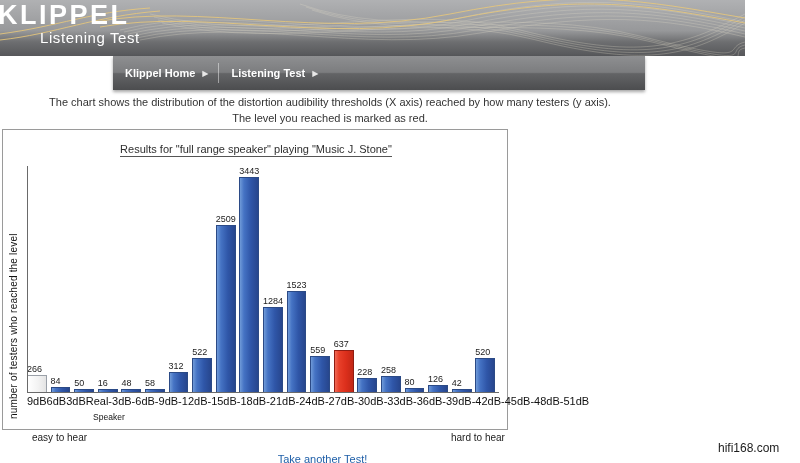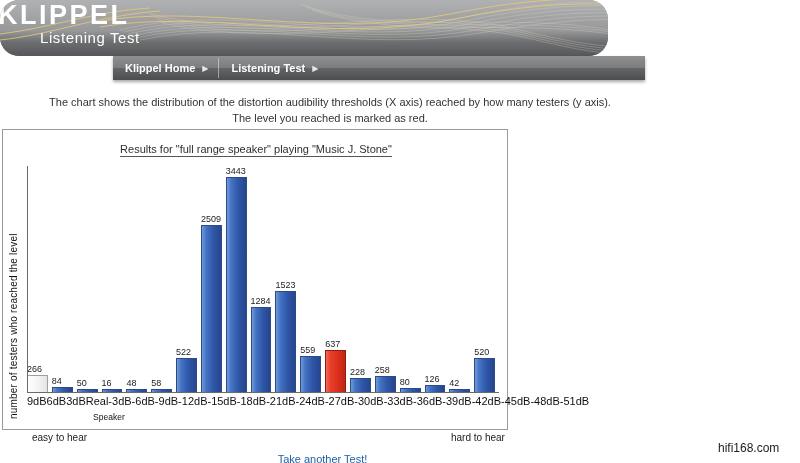--- a/index.html
+++ b/index.html
@@ -3,30 +3,30 @@
 <meta charset="utf-8">
 <style>
   html,body{margin:0;padding:0;}
   body{
     width:800px;height:463px;overflow:hidden;background:#ffffff;
     font-family:"Liberation Sans","DejaVu Sans",sans-serif;
     position:relative;
   }
 
   
-  #header{position:absolute;left:0;top:0;width:608px;height:56px;overflow:hidden;
-          background:linear-gradient(180deg,#a9aaac 0%,#9a9b9d 42%,#8d8e90 60%,#6e6f71 78%,#58595b 100%);border-radius:19px;}
+  #header{position:absolute;left:0;top:0;width:745px;height:56px;overflow:hidden;
+          background:linear-gradient(180deg,#a9aaac 0%,#9a9b9d 42%,#8d8e90 60%,#6e6f71 78%,#58595b 100%);}
   #header-wave{position:absolute;left:0;top:0;width:745px;height:56px;}
   #brand{position:absolute;left:-4px;top:0px;z-index:4;}
   #brand-title{font-size:27px;font-weight:bold;color:#ffffff;letter-spacing:2.5px;
                line-height:30px;padding-left:2px;font-family:"Liberation Sans",sans-serif;}
   #brand-sub{font-size:15px;color:#ffffff;letter-spacing:.6px;padding-left:44px;margin-top:-1px;}
 
   
-  #nav{position:absolute;left:113px;top:56px;width:532px;height:24px;z-index:6;
+  #nav{position:absolute;left:113px;top:56px;width:532px;height:34px;z-index:6;
        background:linear-gradient(180deg,#8e8f91 0%,#7c7d7f 48%,#636466 52%,#4c4d4f 100%);
        box-shadow:0 2px 3px rgba(0,0,0,.35);display:flex;align-items:center;}
   .nav-item{display:flex;align-items:center;height:26px;padding:0 10px 0 12px;
             color:#ffffff;font-size:11px;font-weight:bold;cursor:pointer;}
   .nav-sep{width:1px;height:20px;background:rgba(255,255,255,.45);}
   .nav-arrow{margin-left:7px;font-size:8px;color:#e8e8e8;}
 
   
   #intro{position:absolute;left:0;top:94px;width:660px;text-align:center;
          font-size:11px;color:#333;line-height:16px;}
@@ -155,20 +155,24 @@
         </div>
         <div class="col">
           <div class="bar-val">48</div>
           <div class="bar" style="height: 4px;"></div>
         </div>
         <div class="col">
           <div class="bar-val">58</div>
           <div class="bar" style="height: 4px;"></div>
         </div>
         <div class="col">
+          <div class="bar-val">312</div>
+          <div class="bar" style="height: 21px;"></div>
+        </div>
+        <div class="col">
           <div class="bar-val">522</div>
           <div class="bar" style="height: 35px;"></div>
         </div>
         <div class="col">
           <div class="bar-val">2509</div>
           <div class="bar" style="height: 168px;"></div>
         </div>
         <div class="col">
           <div class="bar-val">3443</div>
           <div class="bar" style="height: 230px;"></div>

